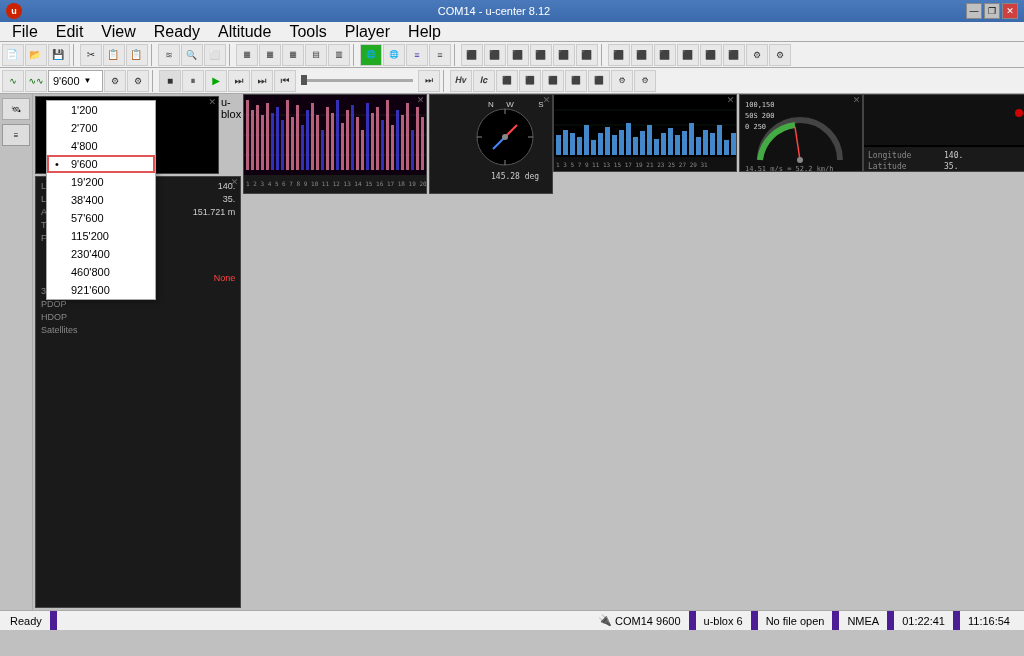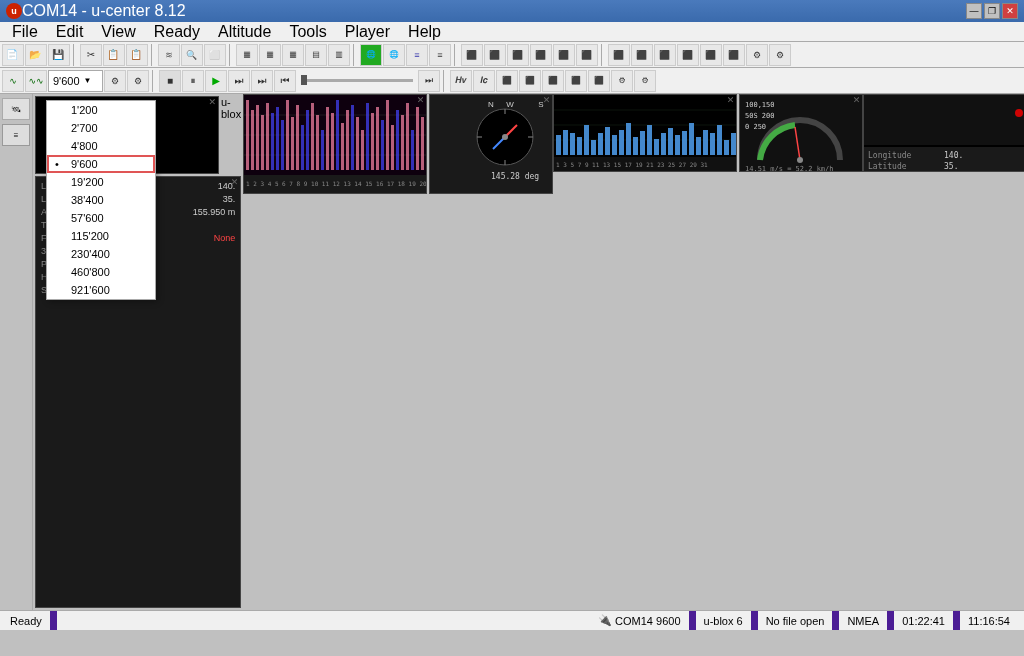--- a/index.html
+++ b/index.html
@@ -17,21 +17,21 @@
     #title-bar {
       background: linear-gradient(to bottom, #4a7abc, #3a6aac);
       height: 22px;
       display: flex;
       align-items: center;
       justify-content: space-between;
       padding: 0 6px;
       color: white;
       font-size: 12px;
     }
-    #title-bar .title { flex: 1; text-align: left; font-size: 16px; }
+    #title-bar .title { flex: 1; text-align: center; font-size: 11px; }
     #title-bar .win-controls { display: flex; gap: 2px; }
     .win-btn {
       width: 16px; height: 16px;
       background: #c0c0c0;
       border: 1px solid #888;
       display: flex; align-items: center; justify-content: center;
       font-size: 9px; cursor: pointer; color: #000;
     }
     .win-btn.close { background: #d04040; color: white; }
     .win-logo { width: 16px; height: 16px; background: #cc2200; border-radius: 50%; display:flex; align-items:center; justify-content:center; color:white; font-size:9px; font-weight:bold; }
@@ -344,29 +344,29 @@
           <div style="display:flex; justify-content:space-between;">
             <span>Longitude</span>
             <span style="color:#ccc;">140.</span>
           </div>
           <div style="display:flex; justify-content:space-between;">
             <span>Latitude</span>
             <span style="color:#ccc;">35.</span>
           </div>
           <div style="display:flex; justify-content:space-between;">
             <span>Altitude</span>
-            <span style="color:#ccc;">155.950 m</span>
+            <span style="color:#ccc;">151.721 m</span>
           </div>
           <div style="display:flex; justify-content:space-between;">
             <span>TTFF</span>
             <span style="color:#ccc;"></span>
           </div>
           <div style="display:flex; justify-content:space-between;">
             <span>Fix Mode</span>
-            <span style="color:#ff4444;">None</span>
+            <span style="color:#ff4444;margin-top:40px;">None</span>
           </div>
           <div style="display:flex; justify-content:space-between;">
             <span>3D Acc.</span>
             <span style="color:#ccc;"></span>
           </div>
           <div style="display:flex; justify-content:space-between;">
             <span>PDOP</span>
             <span style="color:#ccc;"></span>
           </div>
           <div style="display:flex; justify-content:space-between;">

